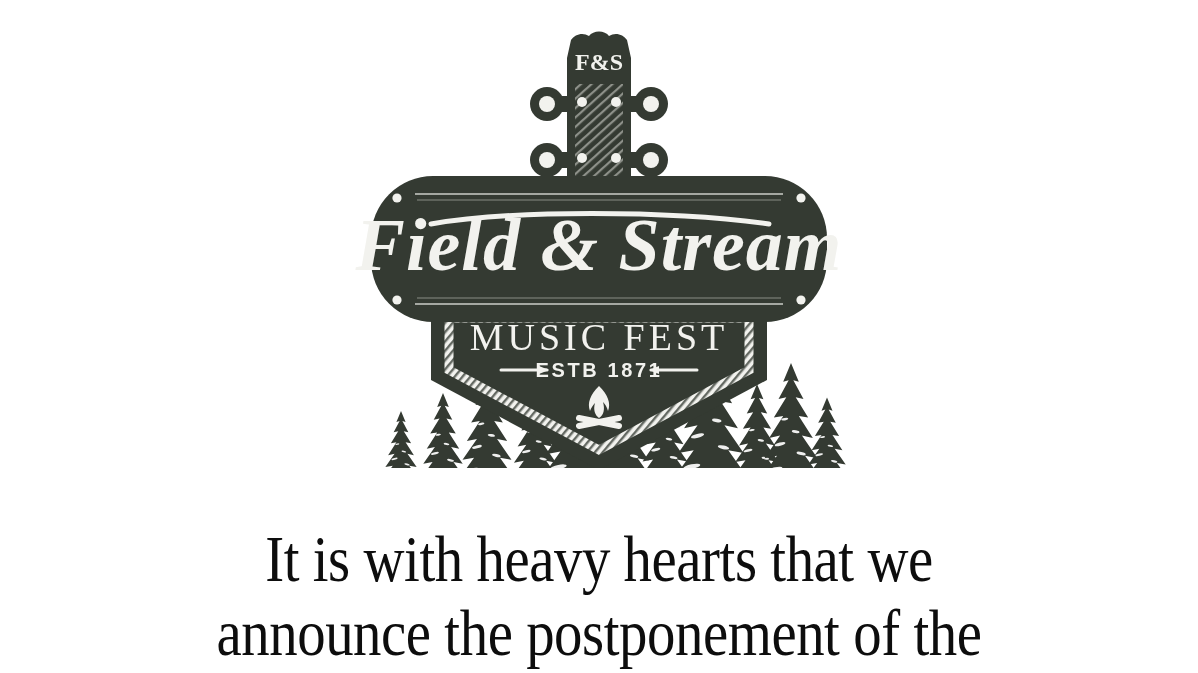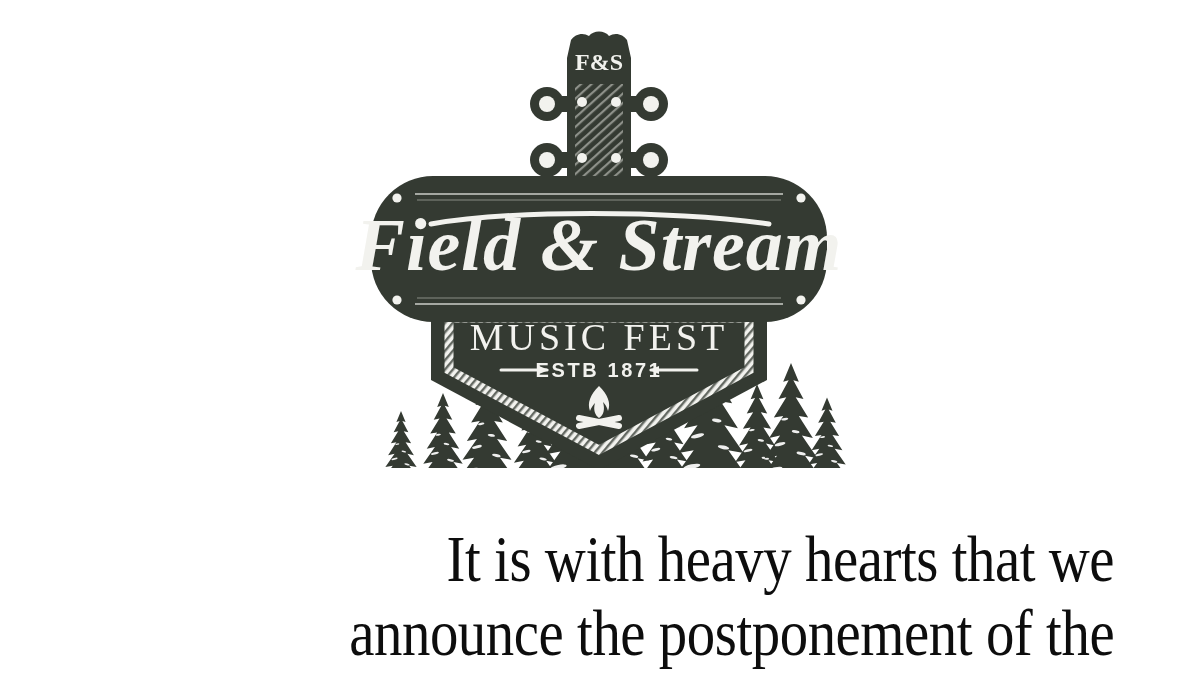--- a/index.html
+++ b/index.html
@@ -34,21 +34,21 @@
   .logo-block svg {
     display: block;
     width: 520px;
     height: 450px;
   }
   .announcement {
     position: absolute;
     top: 522px;
     left: 0;
     width: 1198px;
-    text-align: right;
+    text-align: center;
     color: #111111;
   }
   .announcement .line {
     font-family: "Liberation Serif", "DejaVu Serif", serif;
     font-size: 66px;
     line-height: 74px;
     font-weight: 400;
     letter-spacing: -0.5px;
     color: #0d0d0d;
     white-space: nowrap;

